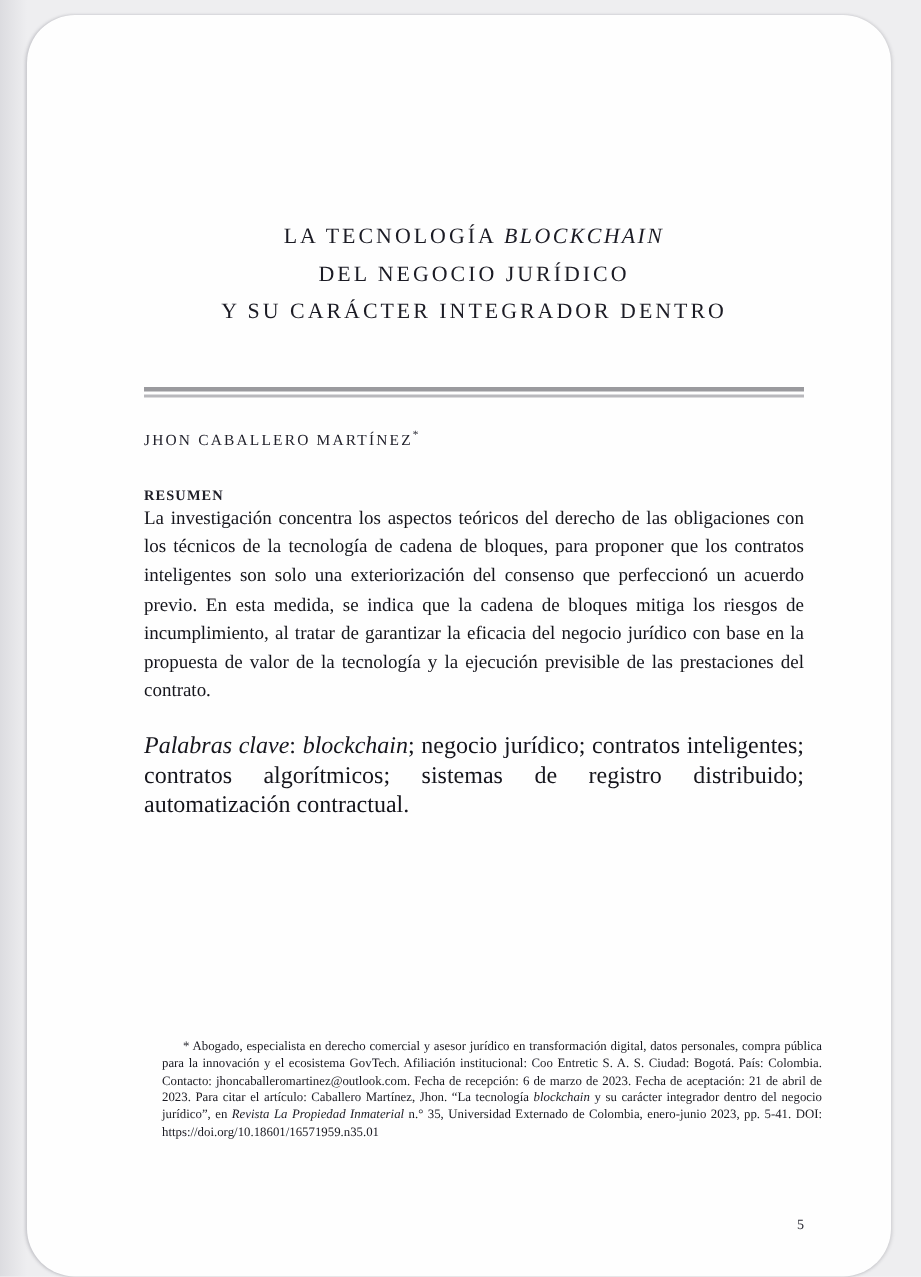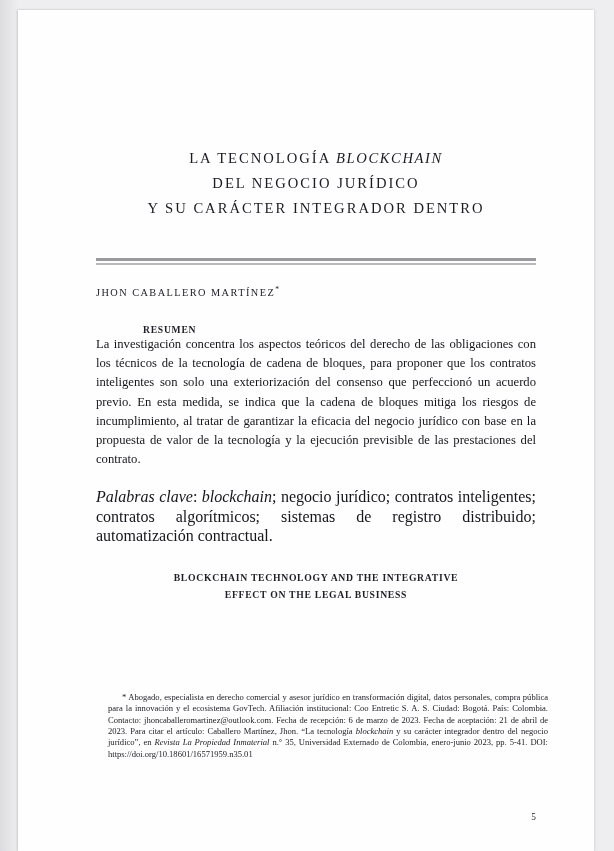--- a/index.html
+++ b/index.html
@@ -20,20 +20,21 @@
   }
   .page {
     position: absolute;
     left: 18px;
     top: 10px;
     width: 576px;
     height: 841px;
     background: #fefefe;
     box-shadow: -1px 0 2px rgba(120,120,130,0.28), 1px 0 2px rgba(120,120,130,0.18);
     overflow: hidden;
+    border-radius: 32px;
   }
   .content {
     position: absolute;
     left: 78px;
     top: 0;
     width: 440px;
     height: 841px;
   }
 
   
@@ -85,21 +86,20 @@
     letter-spacing: 0;
   }
 
   
   .sec-head {
     margin-top: 26px;
     font-size: 9.6px;
     font-weight: bold;
     letter-spacing: 0.75px;
     color: #1e1e28;
-    margin-left: 47px;
   }
 
   
   .body-par {
     font-size: 12.65px;
     line-height: 19.2px;
     text-align: justify;
     color: #15151c;
     hyphens: manual;
   }
@@ -170,24 +170,20 @@
       <div class="rule-thin"></div>
     </div>
 
     <div class="author"><span>JHON CABALLERO MARTÍNEZ</span><sup>*</sup></div>
 
     <div class="sec-head">RESUMEN</div>
     <div class="body-par">La investigación concentra los aspectos teóricos del derecho de las obligaciones con los técnicos de la tecnología de cadena de bloques, para proponer que los contratos inteligentes son solo una exteriorización del consenso que perfeccionó un acuerdo previo. En esta medida, se indica que la cadena de bloques mitiga los riesgos de incumplimiento, al tratar de garantizar la eficacia del negocio jurídico con base en la propuesta de valor de la tecnología y la ejecución previsible de las prestaciones del contrato.</div>
 
     <div class="keywords"><span class="ital">Palabras clave</span><span>: </span><span class="ital">blockchain</span><span>; negocio jurídico; contratos inteligentes; contratos algorítmicos; sistemas de registro distribuido; automatización contractual.</span></div>
 
-    <div class="en-title">
-      <div class="en-title-line">BLOCKCHAIN TECHNOLOGY AND THE INTEGRATIVE</div>
-      <div class="en-title-line">EFFECT ON THE LEGAL BUSINESS</div>
-    </div>
 
 
     <div class="footnote">
       <span class="fn-indent">*</span><span> Abogado, especialista en derecho comercial y asesor jurídico en transformación digital, datos personales, compra pública para la innovación y el ecosistema GovTech. Afiliación institucional: Coo Entretic S. A. S. Ciudad: Bogotá. País: Colombia. Contacto: jhoncaballeromartinez@outlook.com. Fecha de recepción: 6 de marzo de 2023. Fecha de aceptación: 21 de abril de 2023. Para citar el artículo: Caballero Martínez, Jhon. “La tecnología </span><span class="ital">blockchain</span><span> y su carácter integrador dentro del negocio jurídico”, en </span><span class="ital">Revista La Propiedad Inmaterial</span><span> n.° 35, Universidad Externado de Colombia, enero-junio 2023, pp. 5-41. DOI: https://doi.org/10.18601/16571959.n35.01</span>
     </div>
 
     <div class="folio">5</div>
 
   </div>
 </div>

